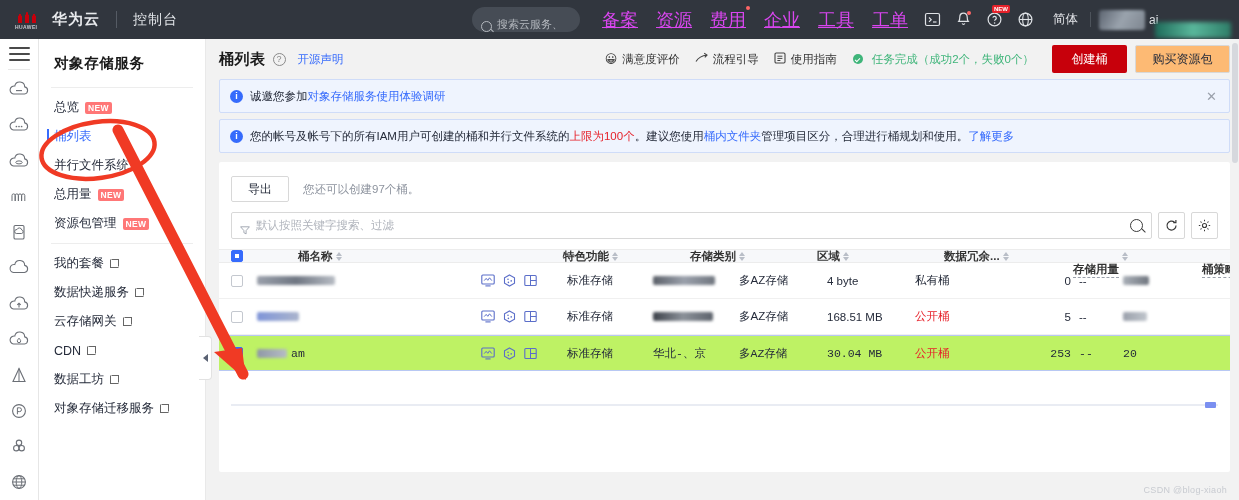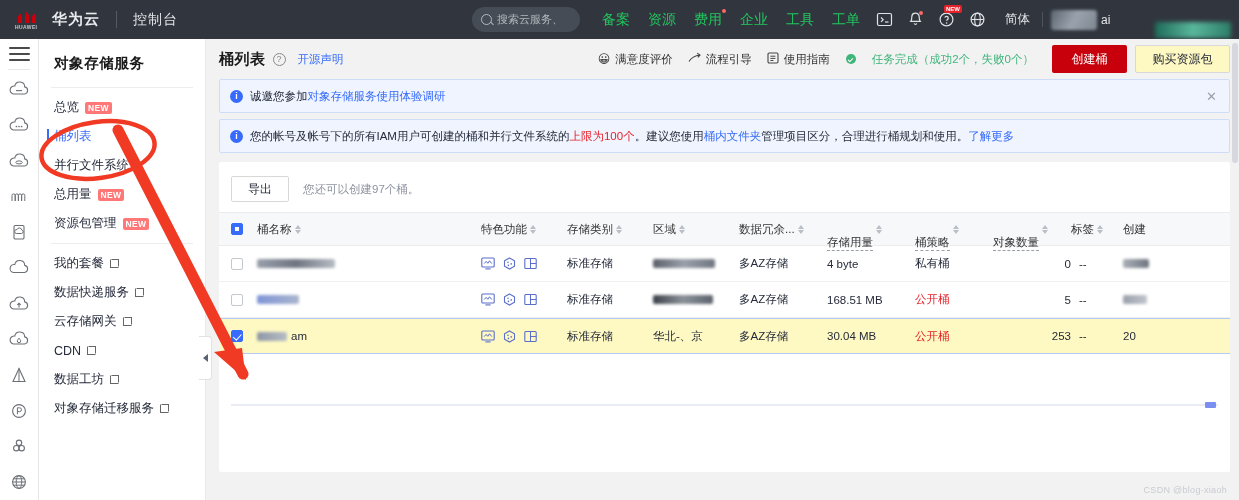--- a/index.html
+++ b/index.html
@@ -26,29 +26,29 @@
   .hw-word {
     position:absolute; left:3px; top:19px; font-size:5px; letter-spacing:.4px;
     color:#c9ccd1; font-weight:bold;
   }
   .brand-cn { color:#e8eaed; font-size:15px; font-weight:bold; margin-left:10px; letter-spacing:1px; }
   .vdiv { width:1px; height:17px; background:#555b64; margin:0 16px; }
   .console-cn { color:#dfe2e6; font-size:14px; letter-spacing:1px; }
 
   .search-pill {
     margin-left: 294px; width: 108px; height: 25px; border-radius: 13px;
-    background: #464c55; display:flex; align-items:center; padding:0 9px; gap:5px;
+    background: #464c55; display:flex; align-items:flex-end; padding:0 9px; gap:5px;
   }
   .search-pill .ph { color:#b5b9bf; font-size:11px; white-space:nowrap; overflow:hidden; }
   .mag { width:11px; height:11px; border:1.3px solid #b5b9bf; border-radius:50%; position:relative; flex:none; }
   .mag::after { content:""; position:absolute; width:4px; height:1.3px; background:#b5b9bf;
                 right:-3px; bottom:0px; transform:rotate(45deg); }
 
   .nav { display:flex; align-items:center; gap:18px; margin-left:22px; }
-  .nav-item { color:#22c55e; font-size:14px; position:relative; cursor:pointer; white-space:nowrap; }
+  .nav-item { color:#d946ef; font-size:18px; position:relative; cursor:pointer; white-space:nowrap;text-decoration:underline; }
   .reddot { position:absolute; right:-4px; top:-2px; width:4px; height:4px; border-radius:50%; background:#f66; }
 
   .icon-grp { display:flex; align-items:center; gap:14px; margin-left:16px; }
   .ic { width:17px; height:17px; position:relative; cursor:pointer; }
   .ic svg { display:block; }
   .newbadge { position:absolute; left:6px; top:-6px; background:#e6212a; color:#fff;
               font-size:6px; padding:1px 2px; border-radius:2px; font-weight:bold; }
   .lang { color:#e3e5e9; font-size:12.5px; margin-left:5px; cursor:pointer; }
   .tdiv { width:1px; height:15px; background:#4d535b; margin-left:12px; }
   .avatar-blur {
@@ -105,26 +105,26 @@
   
   .main { position:absolute; left:207px; top:39px; width:1032px; height:461px; background:#f2f2f2; overflow:hidden; }
   .crumb-row { height:40px; display:flex; align-items:center; padding:0 9px 0 12px; background:#f2f2f2; }
   .page-title { font-size:15px; font-weight:bold; color:#1a1a1a; letter-spacing:.5px; }
   .qmark { width:13px; height:13px; border:1px solid #8a8a8a; border-radius:50%; color:#8a8a8a;
            font-size:9px; display:flex; align-items:center; justify-content:center; margin-left:7px; cursor:pointer; }
   .oss-link { color:#366bfc; font-size:11.5px; margin-left:12px; cursor:pointer; }
   .spacer { flex:1; }
   .hact { display:flex; align-items:center; gap:5px; font-size:11.5px; color:#333; margin-left:15px; cursor:pointer; }
   .emoji { font-size:12px; }
-  .task-ok { display:flex; align-items:center; gap:16px; margin-left:16px; font-size:11.5px; color:#3fb57a; }
+  .task-ok { display:flex; align-items:center; gap:9px; margin-left:16px; font-size:11.5px; color:#3fb57a; }
   .okdot { width:10px;height:10px;border-radius:50%;background:#3fb57a;position:relative; }
   .okdot::after{content:"";position:absolute;left:2.6px;top:4.2px;width:4px;height:2px;border-left:1.3px solid #fff;border-bottom:1.3px solid #fff;transform:rotate(-45deg);}
   .btn-primary { margin-left:18px; background:#c7000b; color:#fff; font-size:12px; border:none;
                  width:75px; height:28px; border-radius:2px; cursor:pointer; }
-  .btn-ghost { margin-left:8px; background:#fef9c3; color:#252b3a; font-size:12px; border:1px solid #d8d8d8;
+  .btn-ghost { margin-left:8px; background:#fdba74; color:#252b3a; font-size:12px; border:1px solid #d8d8d8;
                width:95px; height:28px; border-radius:2px; cursor:pointer; }
 
   
   .alert {
     margin:0 9px 6px 12px; height:34px; background:#eff4fe; border:1px solid #cfdcf8;
     border-radius:2px; display:flex; align-items:center; padding:0 10px; font-size:11.5px; color:#252b3a;
   }
   .ibadge { width:13px;height:13px;border-radius:50%;background:#366bfc;color:#fff;font-size:9px;
             display:flex;align-items:center;justify-content:center;margin-right:7px;flex:none;font-weight:bold;}
   .lk { color:#366bfc; cursor:pointer; }
@@ -141,36 +141,36 @@
   .sbox { flex:1; height:27px; border:1px solid #d8d8d8; border-radius:2px; display:flex; align-items:center; padding:0 8px; background:#fff; }
   .funnel { width:10px;height:9px;margin-right:6px;flex:none; }
   .sph { flex:1; font-size:11.5px; color:#b0b4bc; }
   .sq { width:13px;height:13px;border:1.4px solid #3a3a3a;border-radius:50%;position:relative;cursor:pointer;flex:none; }
   .sq::after{content:"";position:absolute;width:5px;height:1.4px;background:#3a3a3a;right:-4px;bottom:0;transform:rotate(45deg);}
   .sqbtn { width:27px;height:27px;border:1px solid #d8d8d8;border-radius:2px;background:#fff;
            display:flex;align-items:center;justify-content:center;cursor:pointer; }
 
   
   .tbl { margin-top:10px; width:100%; }
-  .thead { display:flex; align-items:center; height:34px; background:#f7f8fa; border-bottom:1px solid #ececec;
-           border-top:1px solid #ececec; font-size:11.5px; color:#333; font-weight:normal; padding-left:12px; }
+  .thead { display:flex; align-items:center; height:14px; background:#f7f8fa; border-bottom:1px solid #ececec;
+           border-top:1px solid #ececec; font-size:11.5px; color:#333; font-weight:bold; padding-left:12px;gap:41px; }
   .th { display:flex; align-items:center; gap:3px; flex:none; }
   .sortic { display:inline-flex; flex-direction:column; gap:1px; }
   .sortic i { width:0;height:0;border-left:3px solid transparent;border-right:3px solid transparent; }
   .sortic i.up { border-bottom:4px solid #b9bec7; }
   .sortic i.dn { border-top:4px solid #b9bec7; }
   .dashed { border-bottom:1px dashed #9aa0ab;margin-top:28px; }
   .cbx { width:12px;height:12px;border:1px solid #c4c8cf;border-radius:2px;background:#fff;flex:none;cursor:pointer; position:relative;}
   .cbx.on { background:#366bfc;border-color:#366bfc; }
   .cbx.on::after{content:"";position:absolute;left:3.3px;top:1px;width:3.5px;height:6.5px;border-right:1.6px solid #fff;border-bottom:1.6px solid #fff;transform:rotate(42deg);}
   .cbx.sq-on { background:#366bfc;border-color:#366bfc; }
   .cbx.sq-on::after{content:"";position:absolute;left:3px;top:3px;width:4px;height:4px;background:#fff;border:none;transform:none;}
   .trow { display:flex; align-items:center; height:36px; font-size:11.5px; color:#252b3a;
           border-bottom:1px solid #f0f0f0; padding-left:12px; }
-  .trow.sel { background:#fef9c3; border-top:1px solid #b8c8f3; border-bottom:1px solid #b8c8f3; }
+  .trow.sel { background:#bef264; border-top:1px solid #b8c8f3; border-bottom:1px solid #b8c8f3;font-family:Liberation Mono, monospace; }
   .td { flex:none; display:flex; align-items:center; }
   .blurname { height:9px; border-radius:2px; filter:blur(1.7px); }
   .featic { display:flex; gap:8px; }
   .featic svg { display:block; cursor:pointer; }
   .red-txt { color:#e6212a; }
   .num-r { justify-content:flex-end; }
   .blurcell { height:9px; border-radius:2px; filter:blur(1.8px); }
 
   
   .c-chk { width:26px; }
@@ -461,20 +461,43 @@
       <span class="lk">了解更多</span>
     </div>
 
     <div class="card">
 
       <div class="toolbar1">
         <button class="btn-export">导出</button>
         <div class="hint">您还可以创建97个桶。</div>
       </div>
 
+      <div class="searchrow">
+        <div class="sbox">
+          <span class="funnel">
+            <svg width="10" height="9" viewBox="0 0 10 9">
+                <path d="M.6.8h8.8L6.1 4.6v3.3L3.9 6.7V4.6z" fill="none" stroke="#9aa0ab" stroke-width=".9"></path>
+              </svg>
+          </span>
+          <span class="sph">默认按照关键字搜索、过滤</span>
+          <span class="sq"></span>
+        </div>
+        <div class="sqbtn">
+          <svg width="13" height="13" viewBox="0 0 13 13">
+              <path d="M11 6.5a4.5 4.5 0 11-1.5-3.3" fill="none" stroke="#3a3a3a" stroke-width="1.2"></path>
+              <path d="M10.9 1v2.6H8.3" fill="none" stroke="#3a3a3a" stroke-width="1.2"></path>
+            </svg>
+        </div>
+        <div class="sqbtn">
+          <svg width="13" height="13" viewBox="0 0 14 14">
+              <circle cx="7" cy="7" r="2.2" fill="none" stroke="#3a3a3a" stroke-width="1.2"></circle>
+              <path d="M7 .9v1.6M7 11.5v1.6M.9 7h1.6M11.5 7h1.6M2.7 2.7l1.1 1.1M10.2 10.2l1.1 1.1M11.3 2.7l-1.1 1.1M3.8 10.2l-1.1 1.1" stroke="#3a3a3a" stroke-width="1.1"></path>
+            </svg>
+        </div>
+      </div>
 
       <div class="tbl">
         <div class="thead">
           <div class="th c-chk">
             <span class="cbx sq-on"></span>
           </div>
           <div class="th c-name">
             <span>桶名称</span>
             <span class="sortic">
                 <i class="up"></i>

